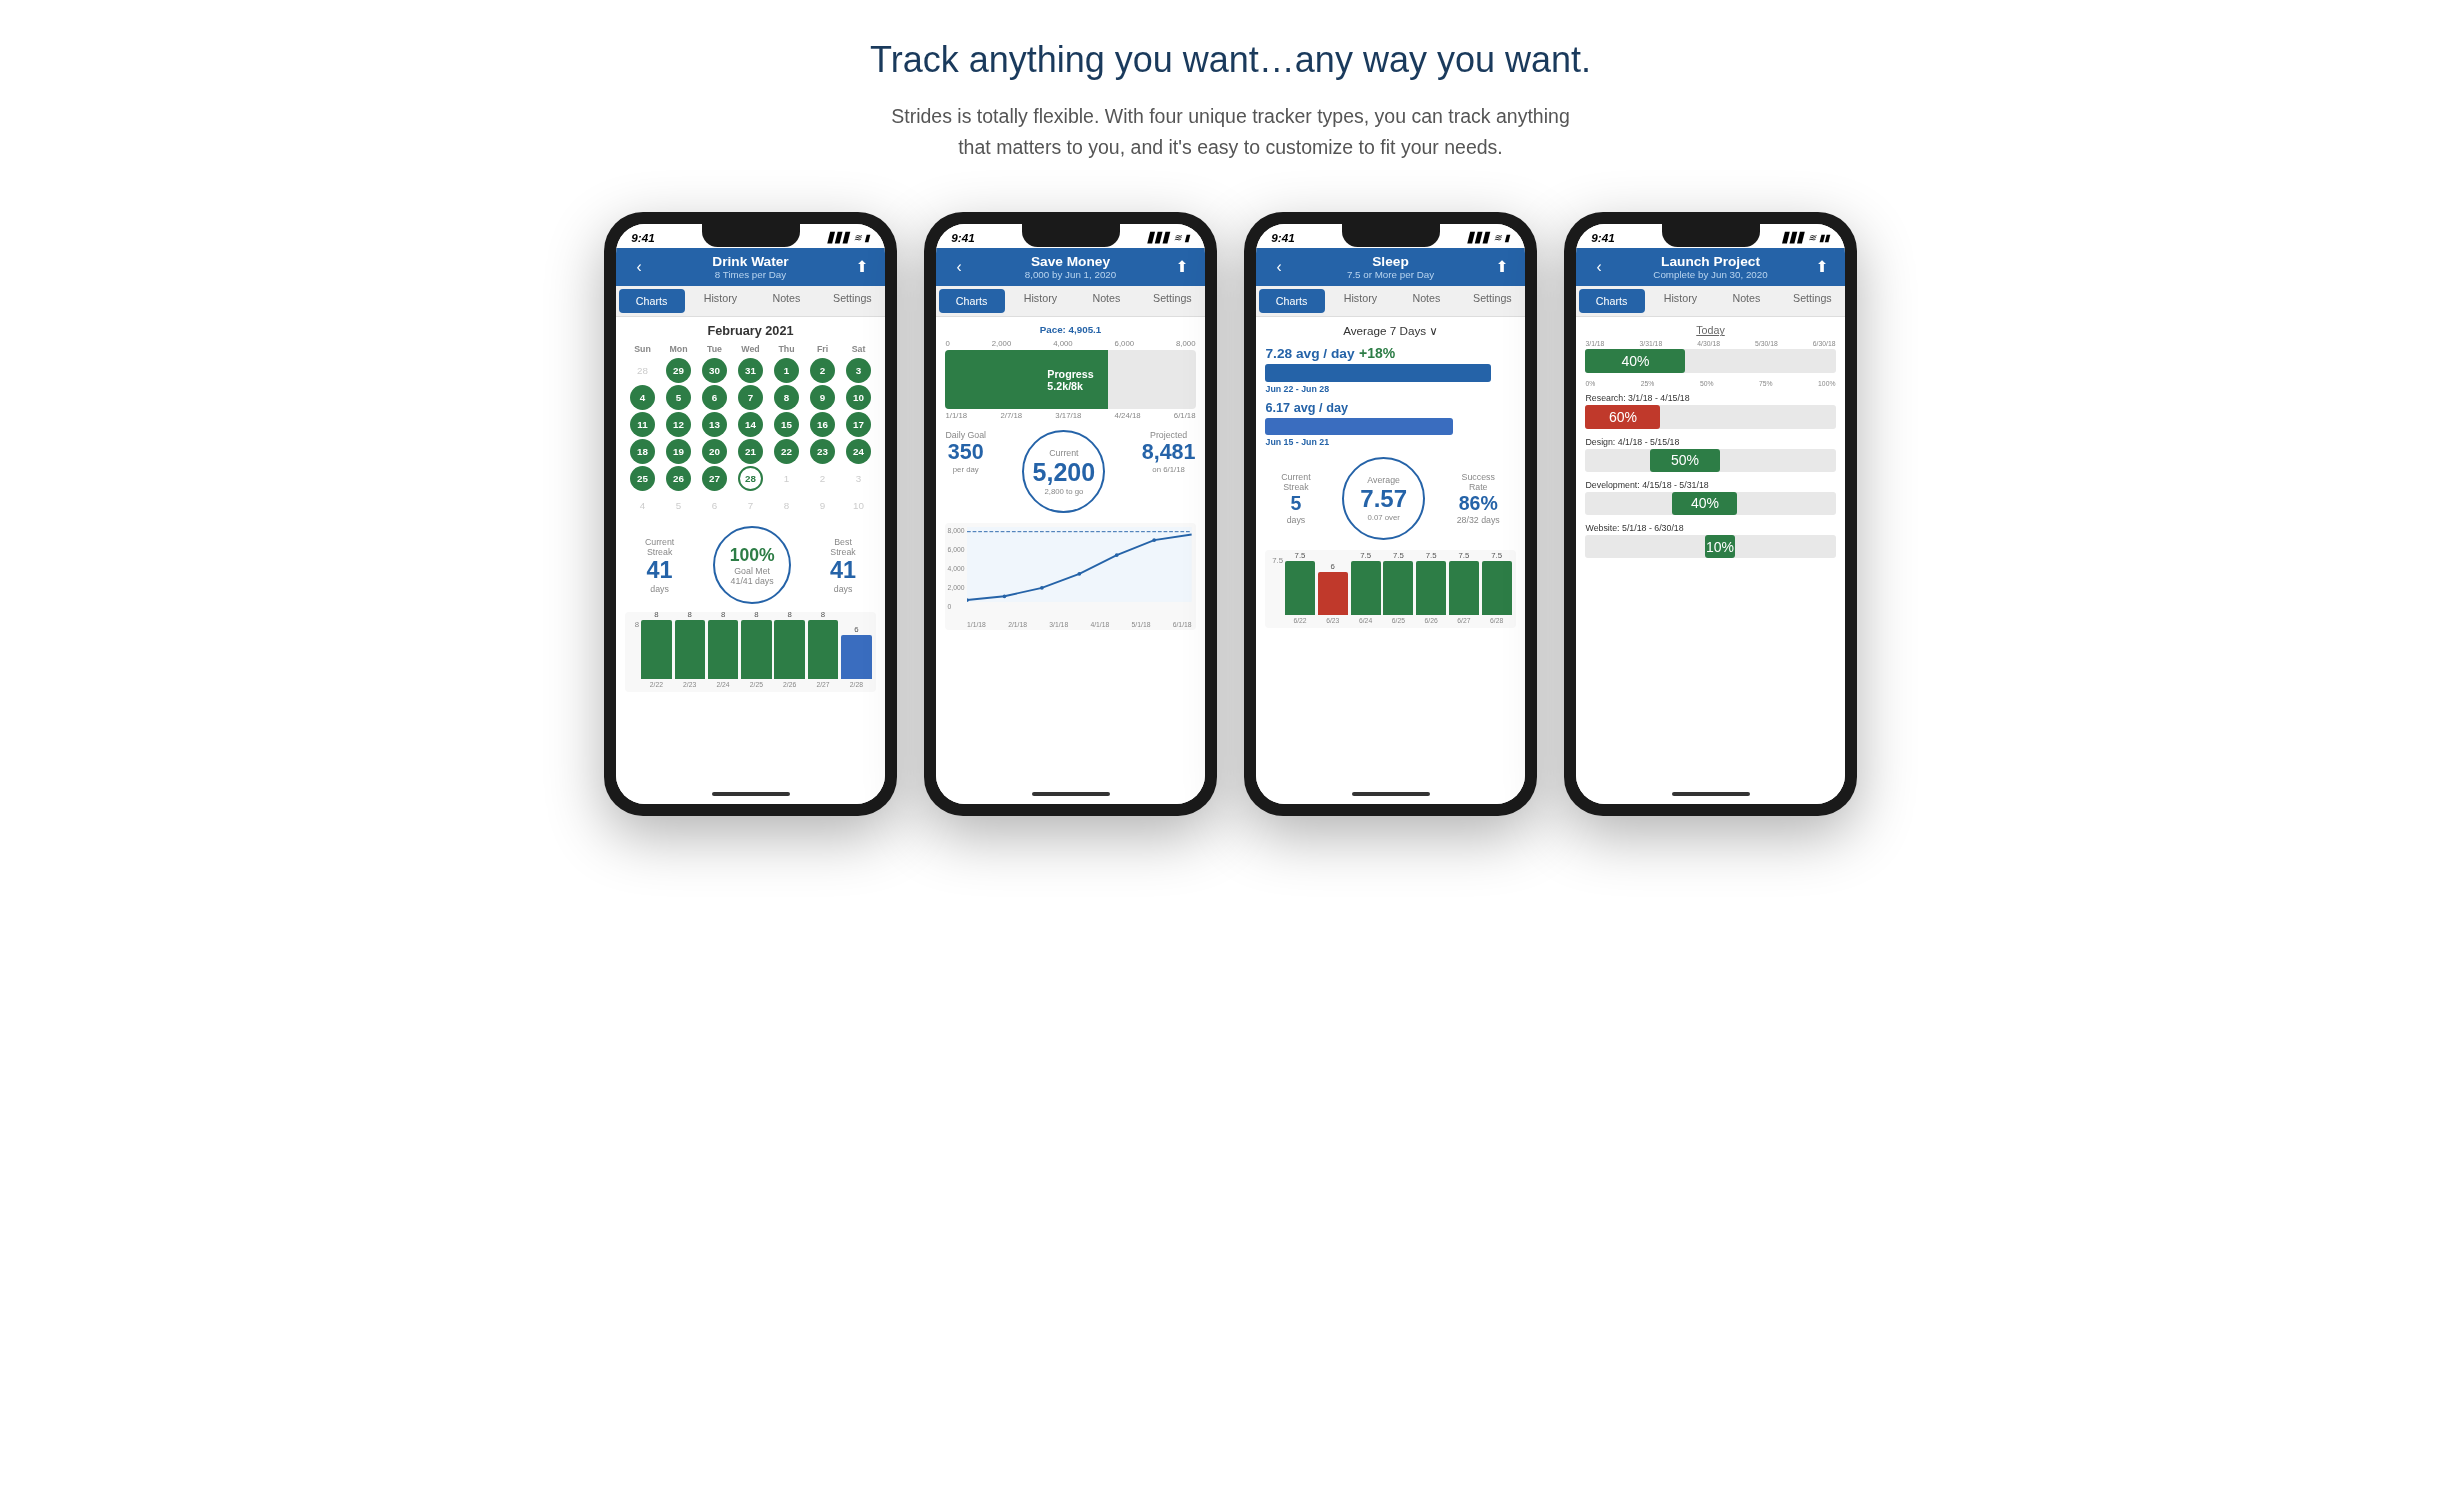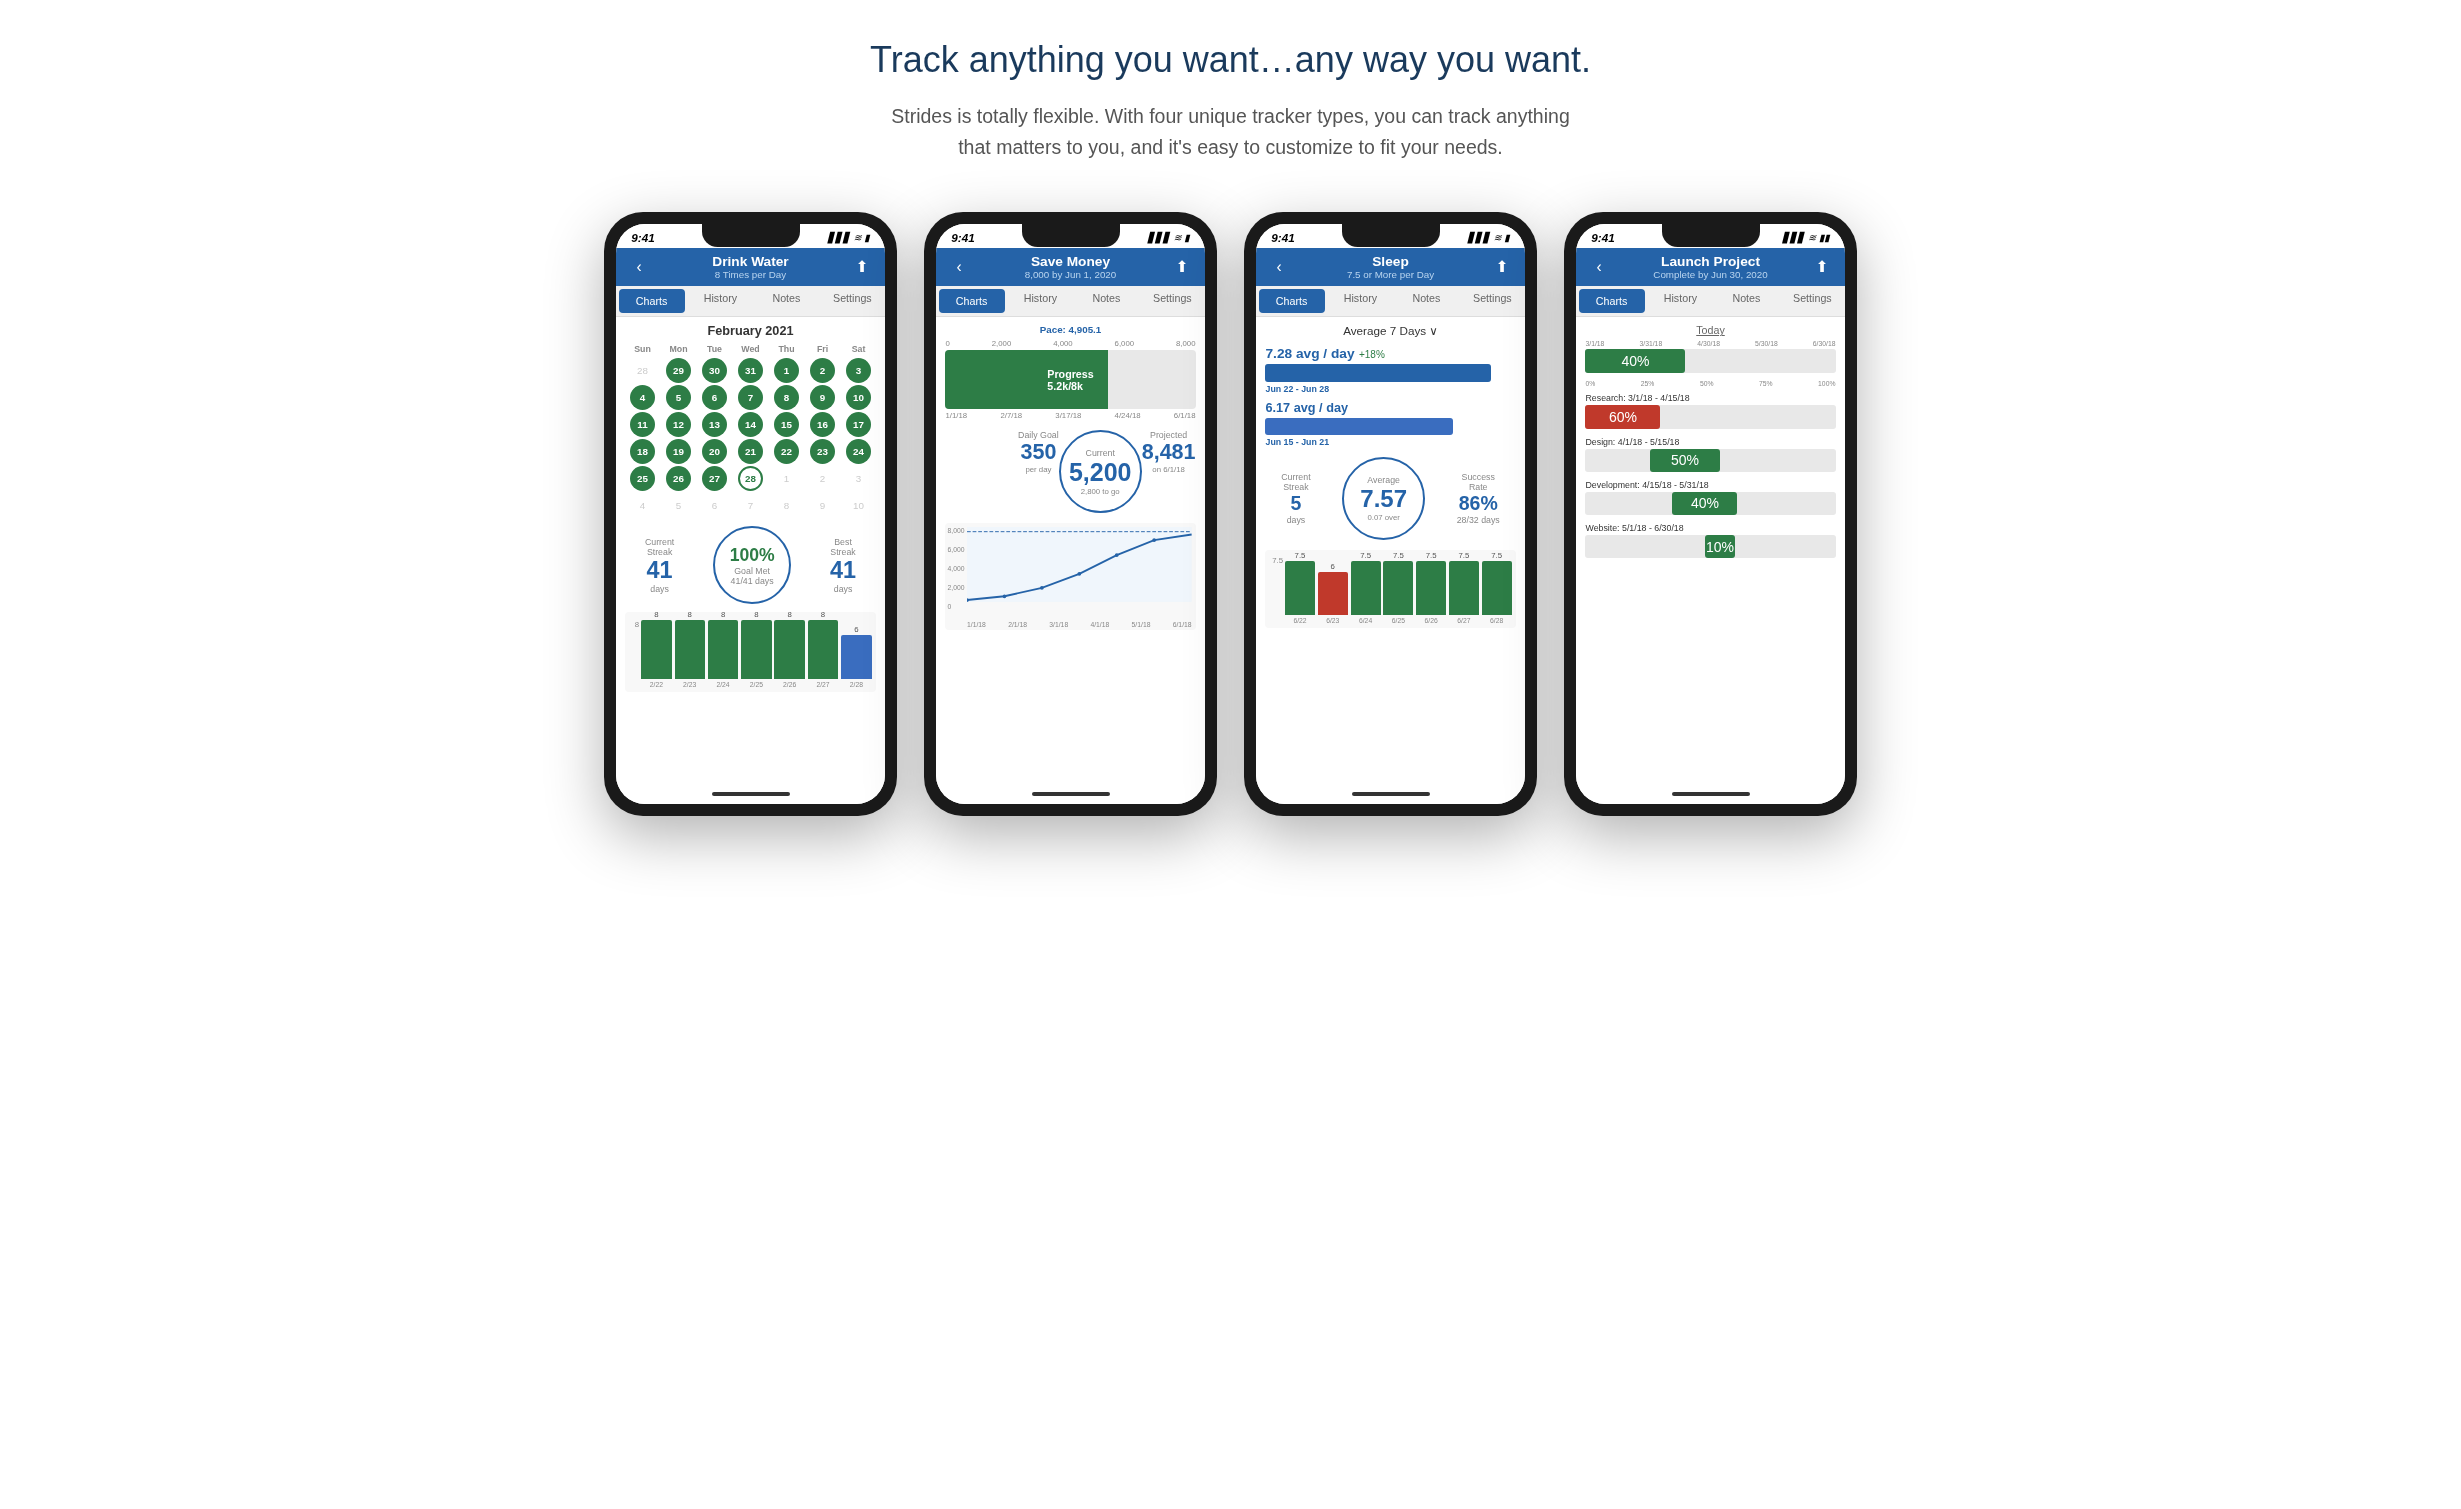--- a/index.html
+++ b/index.html
@@ -299,21 +299,21 @@
     }
     .pace-label {
       text-align: center;
       font-size: 9.8px;
       color: #2563a8;
       font-weight: 600;
       margin-bottom: 3.9px;
     }
     .stats-3col {
       display: flex;
-      justify-content: flex-end;
+      justify-content: space-between;
       margin: 9.8px 0;
     }
     .stat-3 {
       text-align: center;
     }
     .stat-3 .label {
       font-size: 8.8px;
       color: #888;
     }
     .stat-3 .value {
@@ -385,23 +385,23 @@
     }
     .sleep-row {
       margin-bottom: 3.9px;
     }
     .sleep-avg {
       font-size: 13.7px;
       font-weight: 700;
       color: #2563a8;
     }
     .sleep-change {
-      font-size: 10px;
+      font-size: 14px;
       color: #2d7d46;
-      font-weight: 400;
+      font-weight: 700;
     }
     .sleep-bar {
       height: 17.6px;
       border-radius: 2.9px;
       margin-top: 2px;
     }
     .sleep-period {
       font-size: 8.8px;
       color: #2563a8;
       font-weight: 600;

